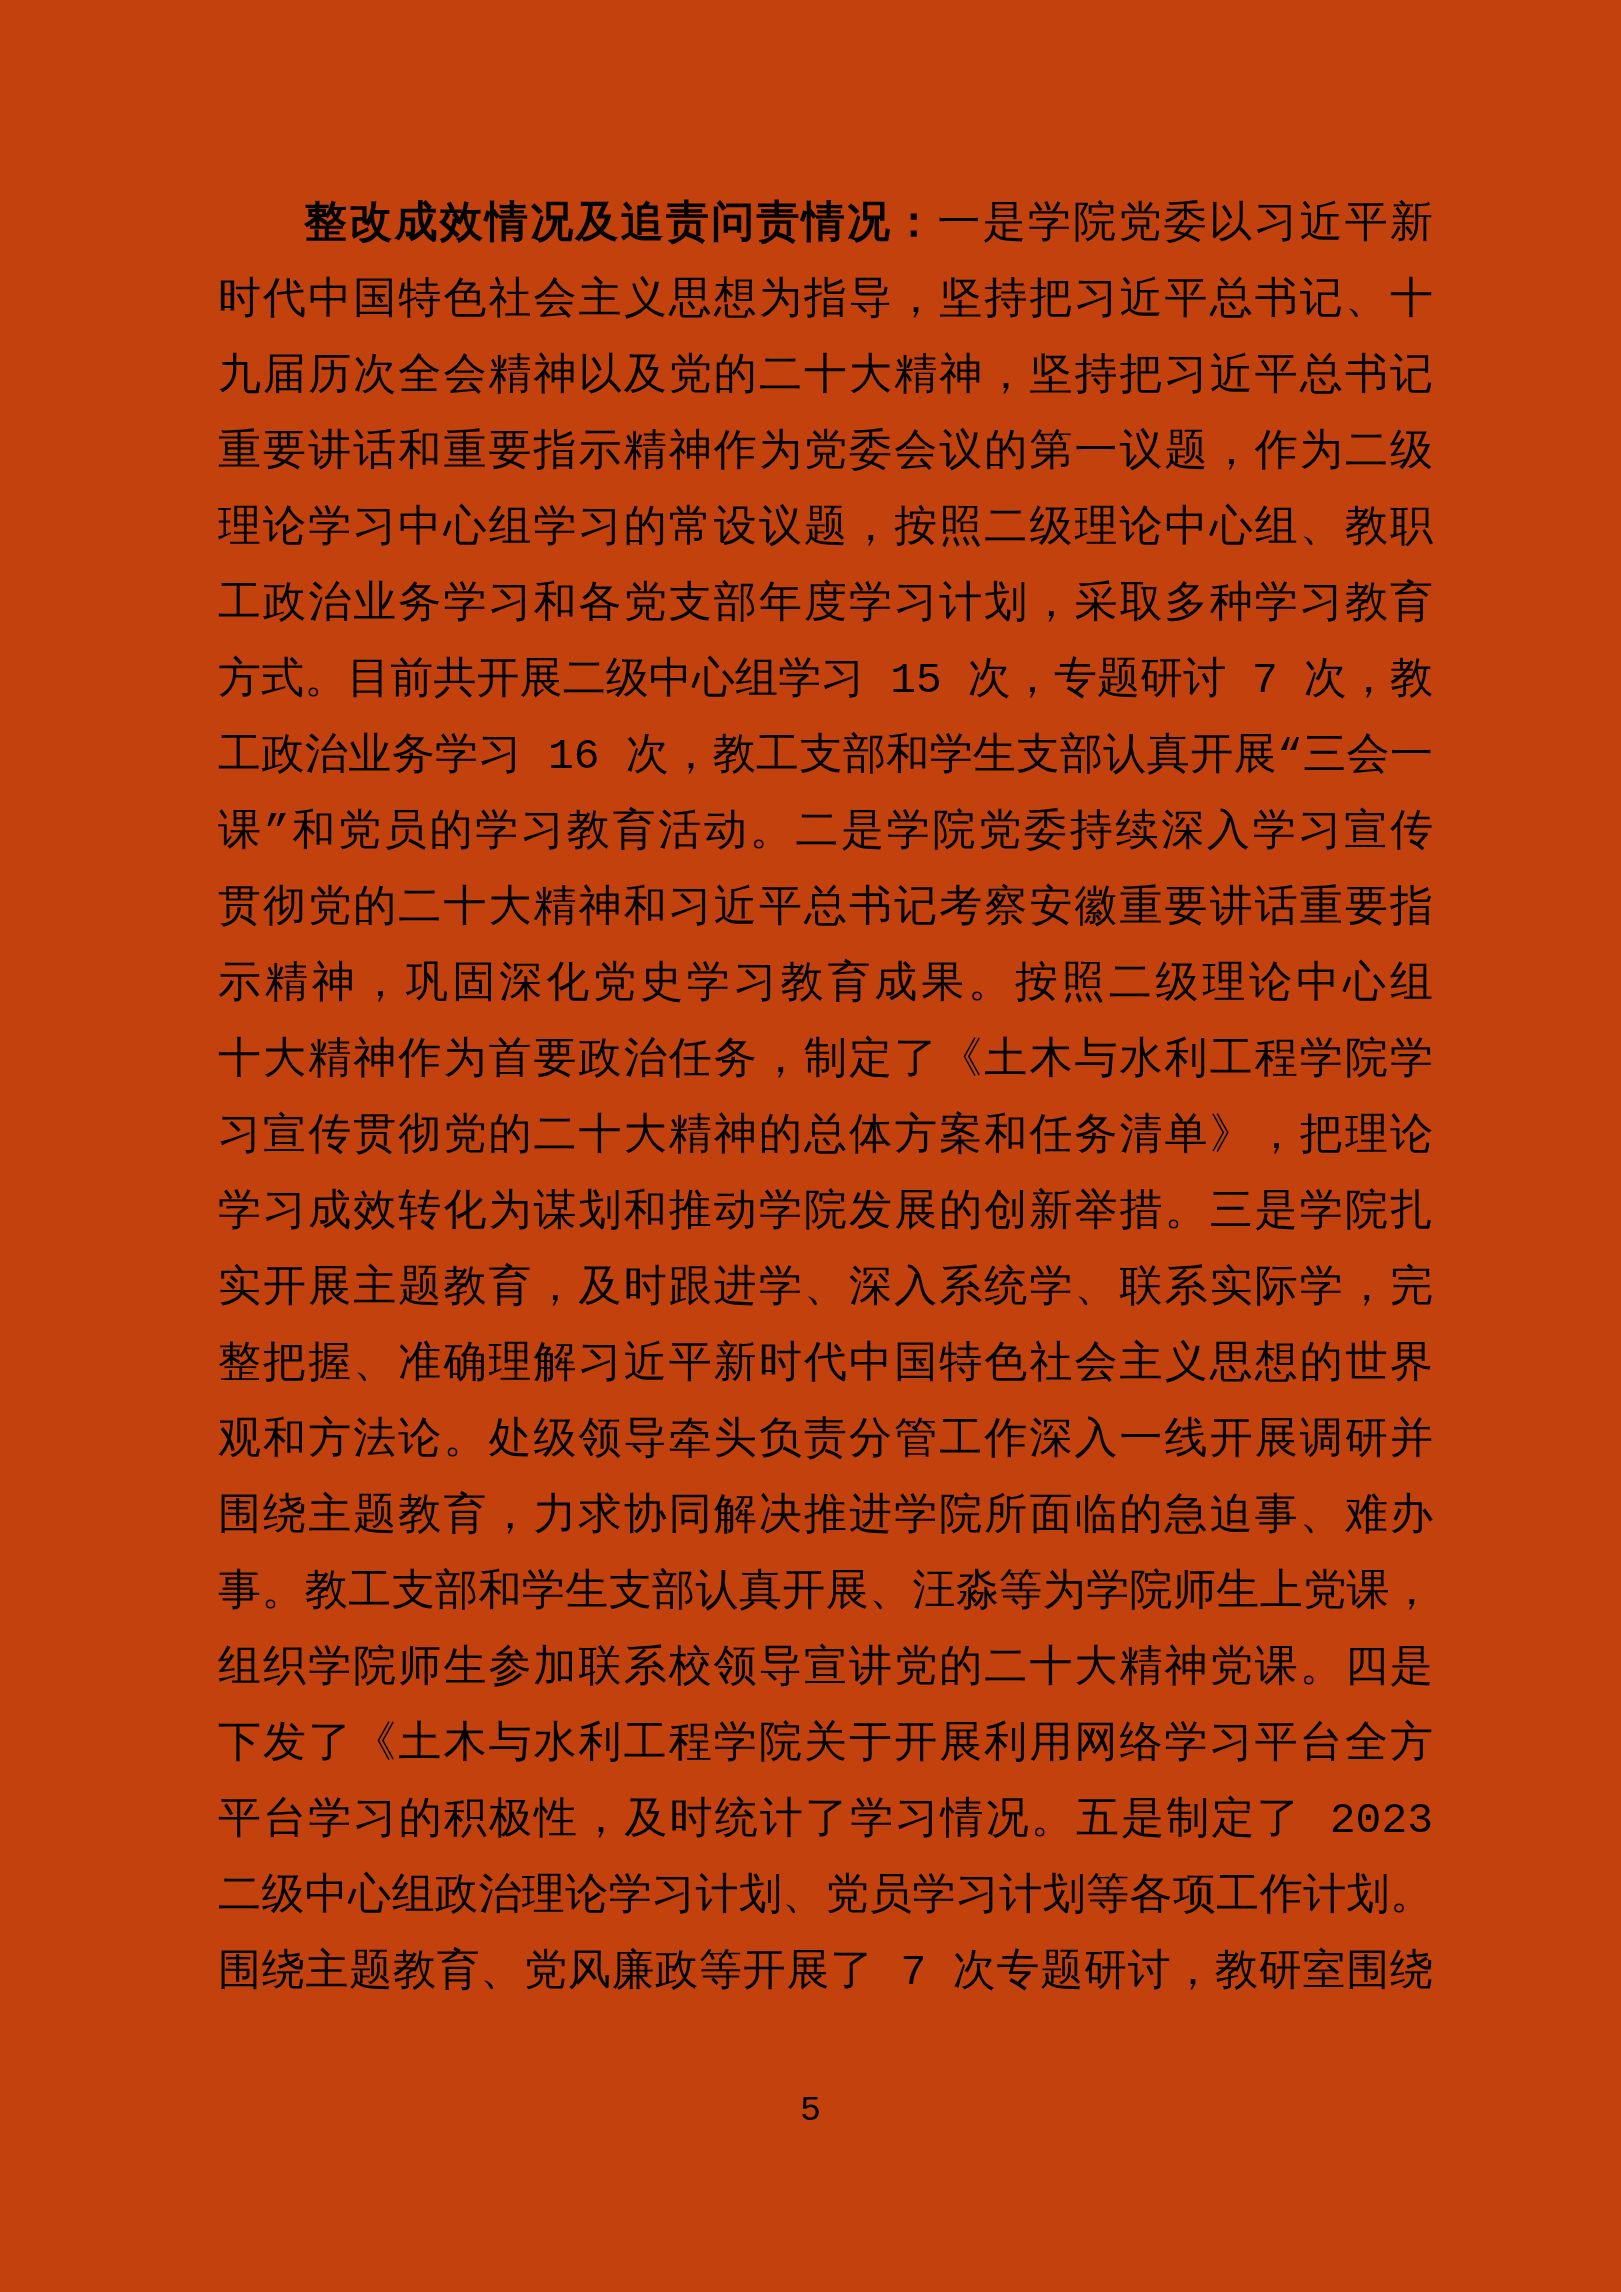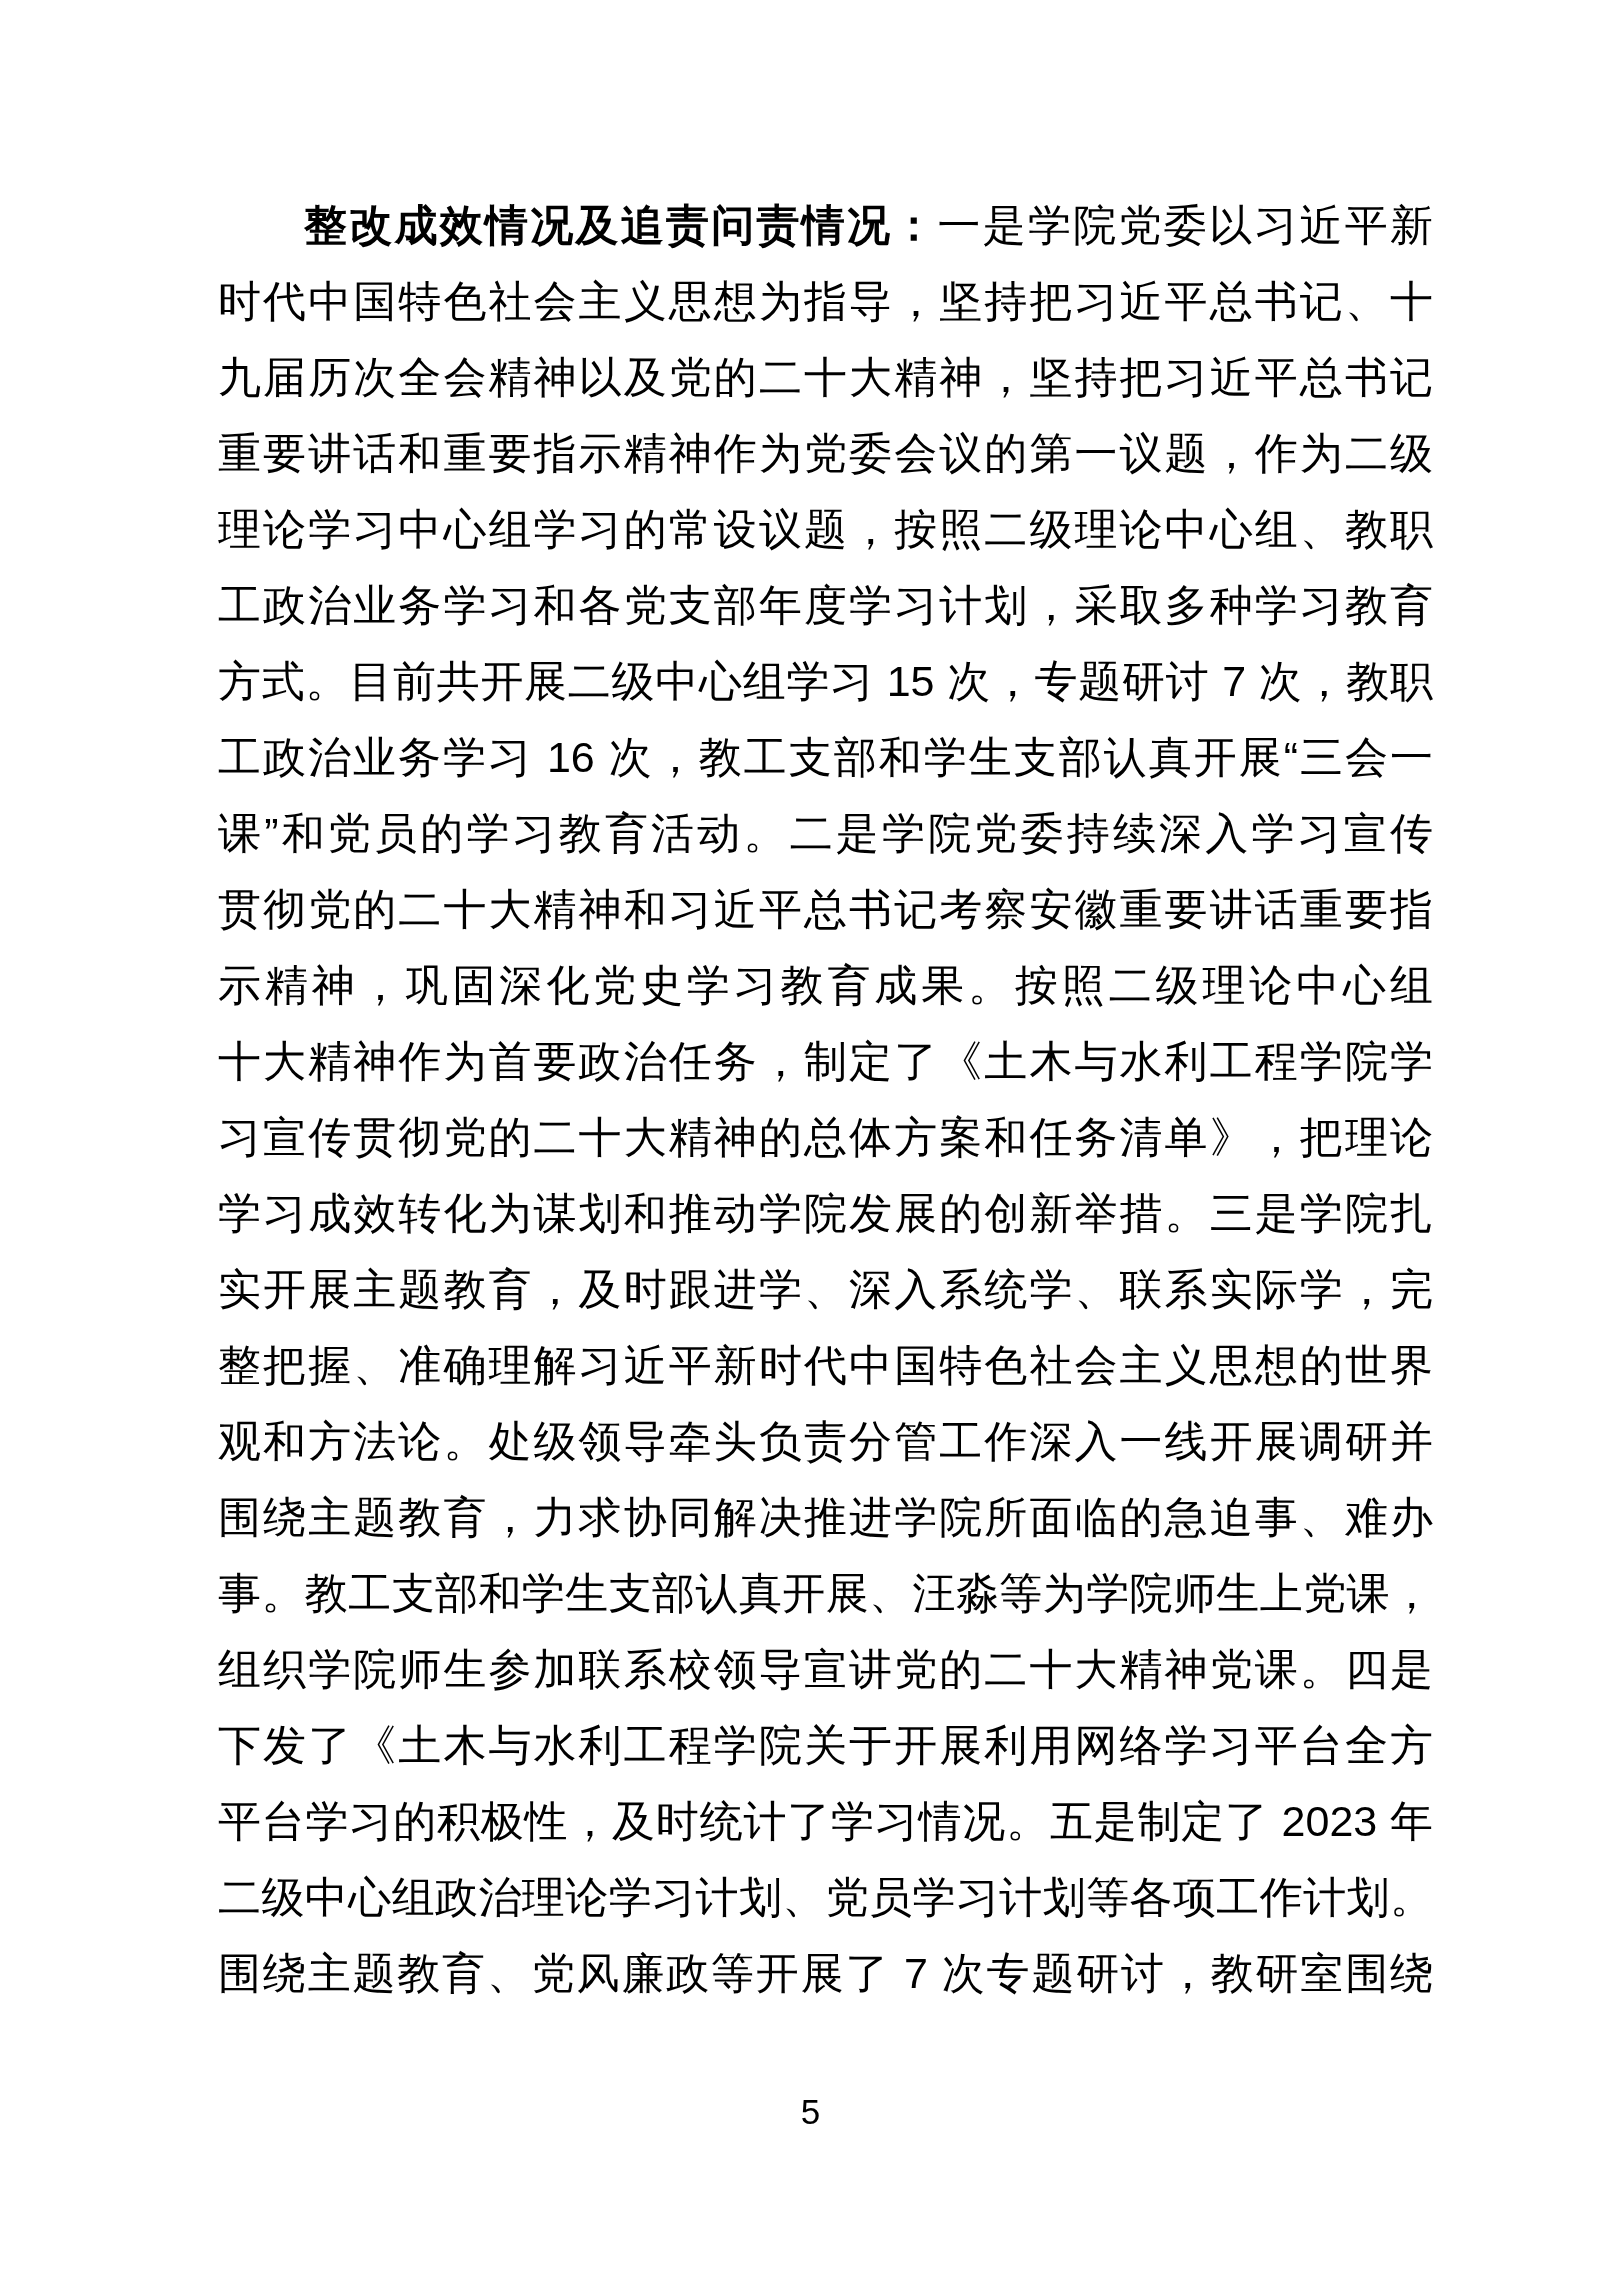--- a/index.html
+++ b/index.html
@@ -5,23 +5,23 @@
   html, body {
     margin: 0;
     padding: 0;
     background: #e8e8e8;
   }
   .page {
     position: relative;
     width: 1621px;
     height: 2293px;
     margin: 0 auto;
-    background: #ffffff;
+    background: #c2410c;
     color: #000000;
-    font-family: Liberation Sans, sans-serif;
+    font-family: Liberation Mono, monospace;
     overflow: hidden;
   }
   .text-block {
     position: absolute;
     left: 218px;
     top: 187px;
     width: 1215px;
   }
   .line {
     height: 76px;

